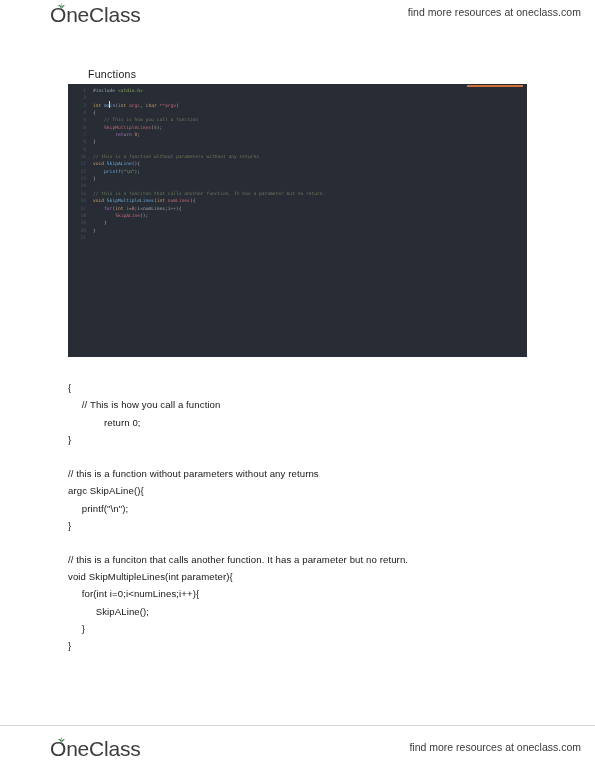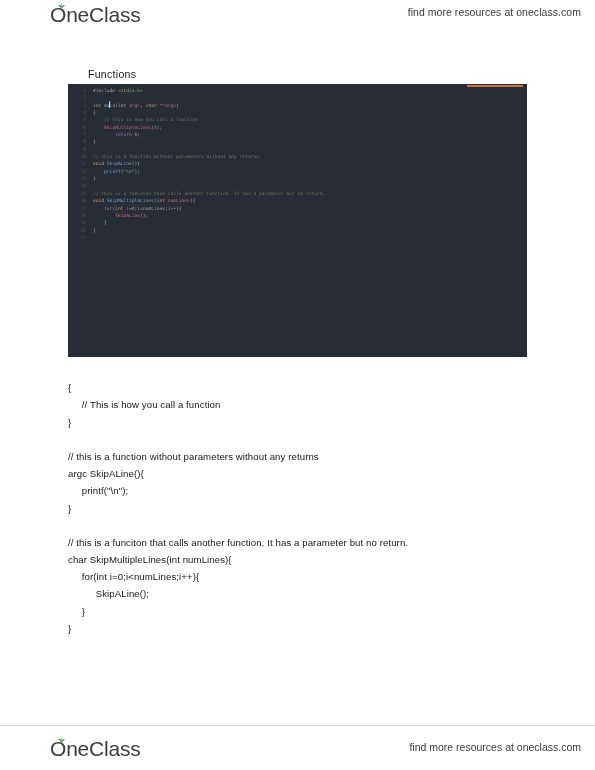--- a/index.html
+++ b/index.html
@@ -192,29 +192,30 @@
 <div class="code-shot">
   <div class="code-scroll-marker"></div>
   <div class="code-lines" id="code-lines"><span class="code-line"><span class="ln">1</span><span class="tok-pre">#include </span><span class="tok-str">&lt;stdio.h&gt;</span></span><span class="code-line"><span class="ln">2</span></span><span class="code-line"><span class="ln">3</span><span class="tok-typ">int </span><span class="tok-fn">main</span><span class="tok-pun">(</span><span class="tok-typ">int </span><span class="tok-id">argc</span><span class="tok-pun">, </span><span class="tok-typ">char </span><span class="tok-id">**argv</span><span class="tok-pun">)</span></span><span class="code-line"><span class="ln">4</span><span class="tok-pun">{</span></span><span class="code-line"><span class="ln">5</span><span class="tok-com">    // This is how you call a function</span></span><span class="code-line"><span class="ln">6</span><span class="tok-pun">    </span><span class="tok-id">SkipMultipleLines</span><span class="tok-pun">(</span><span class="tok-num">5</span><span class="tok-pun">);</span></span><span class="code-line"><span class="ln">7</span><span class="tok-pun">        </span><span class="tok-kw">return </span><span class="tok-num">0</span><span class="tok-pun">;</span></span><span class="code-line"><span class="ln">8</span><span class="tok-pun">}</span></span><span class="code-line"><span class="ln">9</span></span><span class="code-line"><span class="ln">10</span><span class="tok-com">// this is a function without parameters without any returns</span></span><span class="code-line"><span class="ln">11</span><span class="tok-typ">void </span><span class="tok-fn">SkipALine</span><span class="tok-pun">(){</span></span><span class="code-line"><span class="ln">12</span><span class="tok-pun">    </span><span class="tok-fn">printf</span><span class="tok-pun">(</span><span class="tok-str">"\n"</span><span class="tok-pun">);</span></span><span class="code-line"><span class="ln">13</span><span class="tok-pun">}</span></span><span class="code-line"><span class="ln">14</span></span><span class="code-line"><span class="ln">15</span><span class="tok-com">// this is a funciton that calls another function. It has a parameter but no return.</span></span><span class="code-line"><span class="ln">16</span><span class="tok-typ">void </span><span class="tok-fn">SkipMultipleLines</span><span class="tok-pun">(</span><span class="tok-typ">int </span><span class="tok-id">numLines</span><span class="tok-pun">){</span></span><span class="code-line"><span class="ln">17</span><span class="tok-pun">    </span><span class="tok-kw">for</span><span class="tok-pun">(</span><span class="tok-typ">int </span><span class="tok-id">i</span><span class="tok-pun">=</span><span class="tok-num">0</span><span class="tok-pun">;i&lt;numLines;i++){</span></span><span class="code-line"><span class="ln">18</span><span class="tok-pun">        </span><span class="tok-id">SkipALine</span><span class="tok-pun">();</span></span><span class="code-line"><span class="ln">19</span><span class="tok-pun">    }</span></span><span class="code-line"><span class="ln">20</span><span class="tok-pun">}</span></span><span class="code-line"><span class="ln">21</span></span></div>
   <div class="cur"></div>
 </div>
 
 <div class="transcript" id="transcript">
     <span class="tx-gap"></span>
     <span class="tx-line">{</span>
     <span class="tx-line">     // This is how you call a function</span>
+    <span class="tx-line">             return 0;</span>
     <span class="tx-line">}</span>
     <span class="tx-gap"></span>
     <span class="tx-line">// this is a function without parameters without any returns</span>
     <span class="tx-line">argc SkipALine(){</span>
     <span class="tx-line">     printf("\n");</span>
     <span class="tx-line">}</span>
     <span class="tx-gap"></span>
     <span class="tx-line">// this is a funciton that calls another function. It has a parameter but no return.</span>
-    <span class="tx-line">char SkipMultipleLines(int numLines){</span>
+    <span class="tx-line">void SkipMultipleLines(int parameter){</span>
     <span class="tx-line">     for(int i=0;i&lt;numLines;i++){</span>
     <span class="tx-line">          SkipALine();</span>
     <span class="tx-line">     }</span>
     <span class="tx-line">}</span>
   </div>
 
 <div class="page-footer">
   <div class="footer-rule"></div>
   <div class="brand footer-brand">
     <svg class="leaf-icon" viewBox="0 0 11 9">

